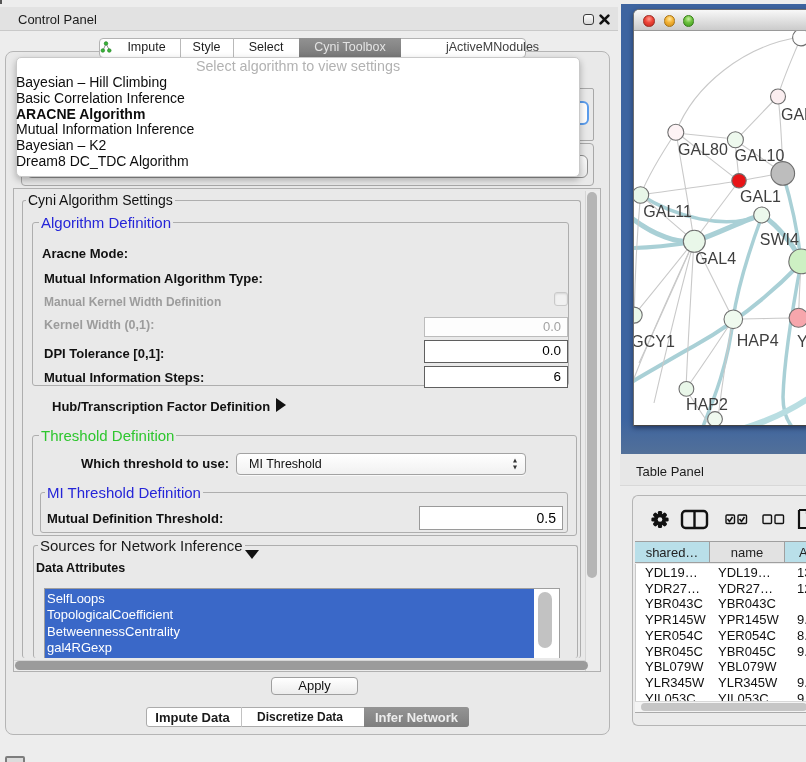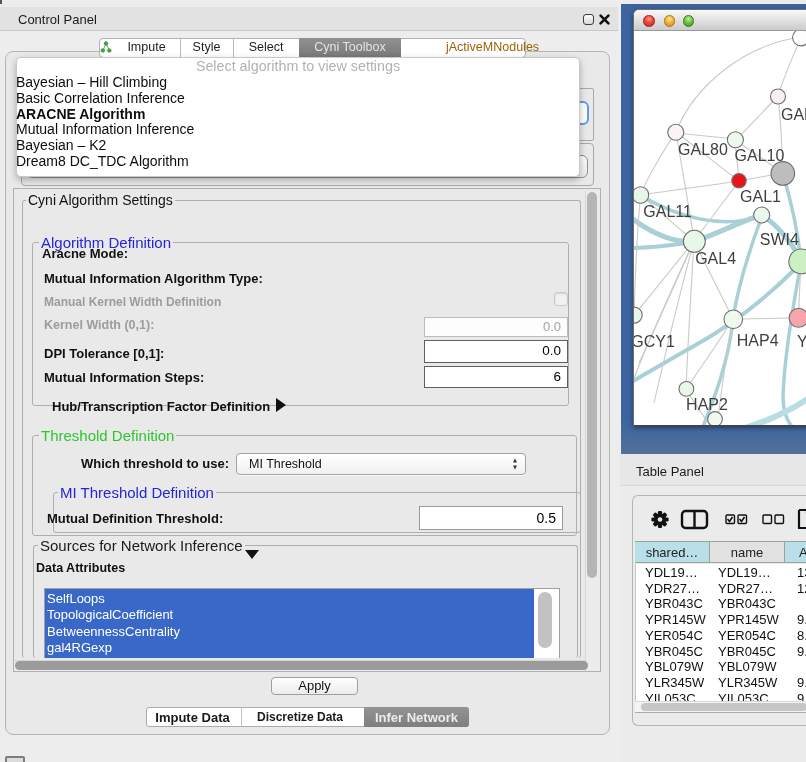--- a/index.html
+++ b/index.html
@@ -51,30 +51,30 @@
   <svg class="abs" style="left:100px;top:41px;" width="12" height="12" viewBox="0 0 12 12">
     <path d="M3 9.5 L6 2.5 L9.5 9.5 M6 2.5 L6 0.5" stroke="#8a8a8a" stroke-width=".9" fill="none"></path>
     <circle cx="6" cy="2.5" r="1.8" fill="#3ab53a" stroke="#187a18" stroke-width=".6"></circle>
     <circle cx="2.8" cy="9.5" r="1.8" fill="#3ab53a" stroke="#187a18" stroke-width=".6"></circle>
     <circle cx="9.3" cy="9.5" r="1.8" fill="#3ab53a" stroke="#187a18" stroke-width=".6"></circle>
   </svg>
   <div class="abs" style="left:113px;top:40px;width:67px;text-align:center;font-size:12.5px;color:#1d1d1d;">Impute</div>
   <div class="abs" style="left:180px;top:40px;width:53px;text-align:center;font-size:12.5px;color:#1d1d1d;">Style</div>
   <div class="abs" style="left:233px;top:40px;width:66px;text-align:center;font-size:12.5px;color:#1d1d1d;">Select</div>
   <div class="abs" style="left:299px;top:40px;width:102px;text-align:center;font-size:12.5px;color:#e4e4e4;">Cyni Toolbox</div>
-  <div class="abs" style="left:401px;top:40px;width:125px;text-align:center;font-size:12.5px;color:#a16207;padding-left:45px;">jActiveMNodules</div>
+  <div class="abs" style="left:401px;top:40px;width:125px;text-align:center;font-size:12.5px;color:#404040;padding-left:45px;">jActiveMNodules</div>
 
   <div class="abs" style="left:13px;top:188px;width:588px;height:484px;border:1px solid #b0b0b0;background:#e9e9e9;"></div>
   <div id="form-root" class="abs" style="left:0;top:0;width:620px;height:762px;">
 
     <div class="grp" style="left:22px;top:200px;width:559px;height:458px;border-bottom:none;">
       <span class="legend" style="left:3px;font-size:14px;color:#111;">Cyni Algorithm Settings</span>
     </div>
 
-    <div class="grp" style="left:32px;top:242px;width:537px;height:164px;">
+    <div class="grp" style="left:32px;top:222px;width:537px;height:164px;">
       <span class="legend" style="color:#2525d8;">Algorithm Definition</span>
     </div>
     <div class="lbl abs" style="left:42px;top:246px;">Aracne Mode:</div>
     <div class="lbl abs" style="left:44px;top:271px;">Mutual Information Algorithm Type:</div>
     <div class="lbl dis abs" style="left:44px;top:295px;font-size:12px;">Manual Kernel Width Definition</div>
     <div class="abs" style="left:554px;top:292px;width:14px;height:14px;background:#f1f1f1;border:1px solid #c9c9c9;border-radius:3px;box-shadow:inset 0 1px 2px rgba(0,0,0,.12);"></div>
     <div class="lbl dis abs" style="left:44px;top:318px;font-size:12.5px;">Kernel Width (0,1):</div>
     <div class="field" style="left:424px;top:317px;width:144px;height:20px;border:1px solid #bcbcbc;color:#a2a2a2;line-height:18px;padding-right:6px;background:#fdfdfd;font-size:13px;">0.0</div>
     <div class="lbl abs" style="left:44px;top:346px;">DPI Tolerance [0,1]:</div>
     <div class="field" style="left:424px;top:340px;width:144px;height:23px;border:1.5px solid #5f5f5f;color:#000;line-height:20px;padding-right:6px;font-size:13.5px;">0.0</div>
@@ -88,21 +88,21 @@
     </div>
     <div class="lbl abs" style="left:81px;top:456px;">Which threshold to use:</div>
     <div class="combo" style="left:236px;top:453px;width:290px;height:22px;">
       <span class="ctext">MI Threshold</span>
       <span class="carrows">
           <span class="tri-u"></span>
           <span class="tri-d"></span>
         </span>
     </div>
 
-    <div class="grp" style="left:40px;top:492px;width:528px;height:41px;margin-left:13px;">
+    <div class="grp" style="left:40px;top:492px;width:528px;height:41px;">
       <span class="legend" style="left:4px;color:#2525d8;">MI Threshold Definition</span>
     </div>
     <div class="lbl abs" style="left:47px;top:511px;">Mutual Definition Threshold:</div>
     <div class="field" style="left:419px;top:506px;width:144px;height:24px;border:1px solid #9a9a9a;color:#000;line-height:22px;padding-right:6px;font-size:14px;">0.5</div>
 
     <div class="grp" style="left:33px;top:545px;width:545px;height:113px;border-bottom:none;">
       <span class="legend" style="left:4px;color:#1a1a1a;">Sources for Network Inference</span>
     </div>
     <div class="abs" style="left:245px;top:550px;width:0;height:0;border-left:7px solid transparent;border-right:7px solid transparent;border-top:9px solid #111;"></div>
     <div class="lbl abs" style="left:36px;top:561px;font-size:12.5px;">Data Attributes</div>

